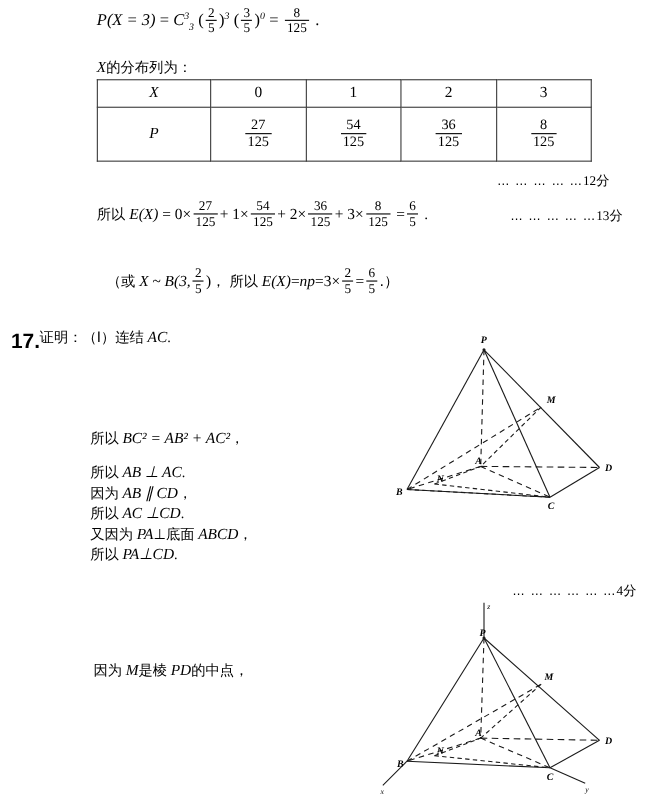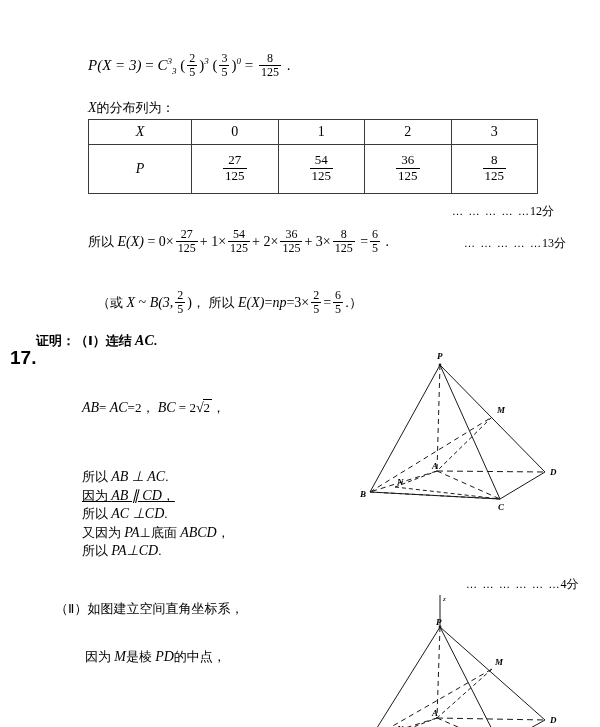--- a/index.html
+++ b/index.html
@@ -12,21 +12,20 @@
     height: 727px;
     position: relative;
     font-family: "Liberation Serif", "DejaVu Serif", serif;
     color: #000000;
     overflow: hidden;
   }
   .page {
     position: relative;
     width: 600px;
     height: 612px;
-    margin-top: 47px;
   }
   .abs { position: absolute; }
 
   
   .mi { font-style: italic; font-family: "Liberation Serif", serif; }
   .mn { font-style: normal; font-family: "Liberation Serif", serif; }
   .cjk { font-family: "DejaVu Sans", sans-serif; font-style: normal; font-size: 13px; }
 
   .frac {
     display: inline-block;
@@ -86,28 +85,28 @@
   #score-13 { left: 464px; top: 188px; }
   #score-4  { left: 466px; top: 529px; text-align: right; }
 
   
   #line-ex { left: 88px; top: 182px; font-size: 14px; white-space: nowrap; }
   #line-binom { left: 97px; top: 243px; font-size: 14px; white-space: nowrap; }
 
   
   #q17-number { left: 10px; top: 300px; font-size: 19px; font-weight: bold;
                 font-family: Liberation Sans, sans-serif; }
-  #q17-lead { left: 36px; top: 285px; font-size: 13px; white-space: nowrap; font-weight: bold; }
+  #q17-lead { left: 36px; top: 298px; font-size: 13px; white-space: nowrap; }
 
   .body-line { font-size: 13px; white-space: nowrap; }
   #l-triangle   { left: 82px; top: 323px; }
   #l-lengths    { left: 82px; top: 352px; }
   #l-bc2        { left: 82px; top: 390px; }
   #l-abperp     { left: 82px; top: 421px; }
-  #l-abparcd    { left: 82px; top: 440px; text-decoration: underline; }
+  #l-abparcd    { left: 82px; top: 440px; }
   #l-acperpcd   { left: 82px; top: 458px; }
   #l-paperp     { left: 82px; top: 477px; }
   #l-pacd       { left: 82px; top: 495px; }
   #l-acpa       { left: 82px; top: 513px; }
   #l-cdplane    { left: 82px; top: 531px; }
   #l-part2      { left: 55px; top: 553px; }
   #l-coords     { left: 85px; top: 578px; }
   #l-midpoint   { left: 85px; top: 601px; }
 
   
@@ -216,28 +215,25 @@
     <span class="mi">E(X)</span><span class="mn">=</span><span class="mi">np</span><span class="mn">=</span><span class="mn">3</span><span class="mn">×</span><span class="frac"><span class="num">2</span><span class="den">5</span></span><span class="mn">=</span><span class="frac"><span class="num">6</span><span class="den">5</span></span><span class="cjk">.）</span>
   </div>
 
   <div class="abs" id="q17-number">17.</div>
   <div class="abs" id="q17-lead">
     <span class="cjk">证明：（Ⅰ）连结</span>
     <span class="mi" style="font-size:14px">AC</span><span class="mn">.</span>
   </div>
 
 
-  <div class="abs body-line" id="l-lengths">
-    <span class="mi" style="font-size:14px">AB</span><span class="mn">=</span>
-    <span class="mi" style="font-size:14px">AC</span><span class="mn">=2，</span>
-    <span class="mi" style="font-size:14px">BC</span>
-    <span class="mn">=</span>
-    <span class="mn">2</span><span class="mn" style="font-size:14px">√</span><span class="mn sqrt">2</span><span class="cjk">，</span>
-  </div>
-
+
+  <div class="abs body-line" id="l-bc2">
+    <span class="cjk">所以</span>
+    <span class="mi" style="font-size:14px">BC² = AB² + AC²</span><span class="cjk">，</span>
+  </div>
 
   <div class="abs body-line" id="l-abperp">
     <span class="cjk">所以</span>
     <span class="mi" style="font-size:14px">AB ⊥ AC</span><span class="mn">.</span>
   </div>
 
   <div class="abs body-line" id="l-abparcd">
     <span class="cjk">因为</span>
     <span class="mi" style="font-size:14px">AB ∥ CD</span><span class="cjk">，</span>
   </div>
@@ -253,23 +249,20 @@
     <span class="mi" style="font-size:14px">ABCD</span><span class="cjk">，</span>
   </div>
 
   <div class="abs body-line" id="l-pacd">
     <span class="cjk">所以</span>
     <span class="mi" style="font-size:14px">PA⊥CD</span><span class="mn">.</span>
   </div>
 
 
 
-  <div class="abs body-line" id="l-part2">
-    <span class="cjk">（Ⅱ）如图建立空间直角坐标系，</span>
-  </div>
 
 
   <div class="abs body-line" id="l-midpoint">
     <span class="cjk">因为</span>
     <span class="mi" style="font-size:14px">M</span><span class="cjk">是棱</span>
     <span class="mi" style="font-size:14px">PD</span><span class="cjk">的中点，</span>
   </div>
 
   <div class="abs score" id="score-4">
     <span class="dots">… … … … … …</span><span class="mn">4</span><span>分</span>

